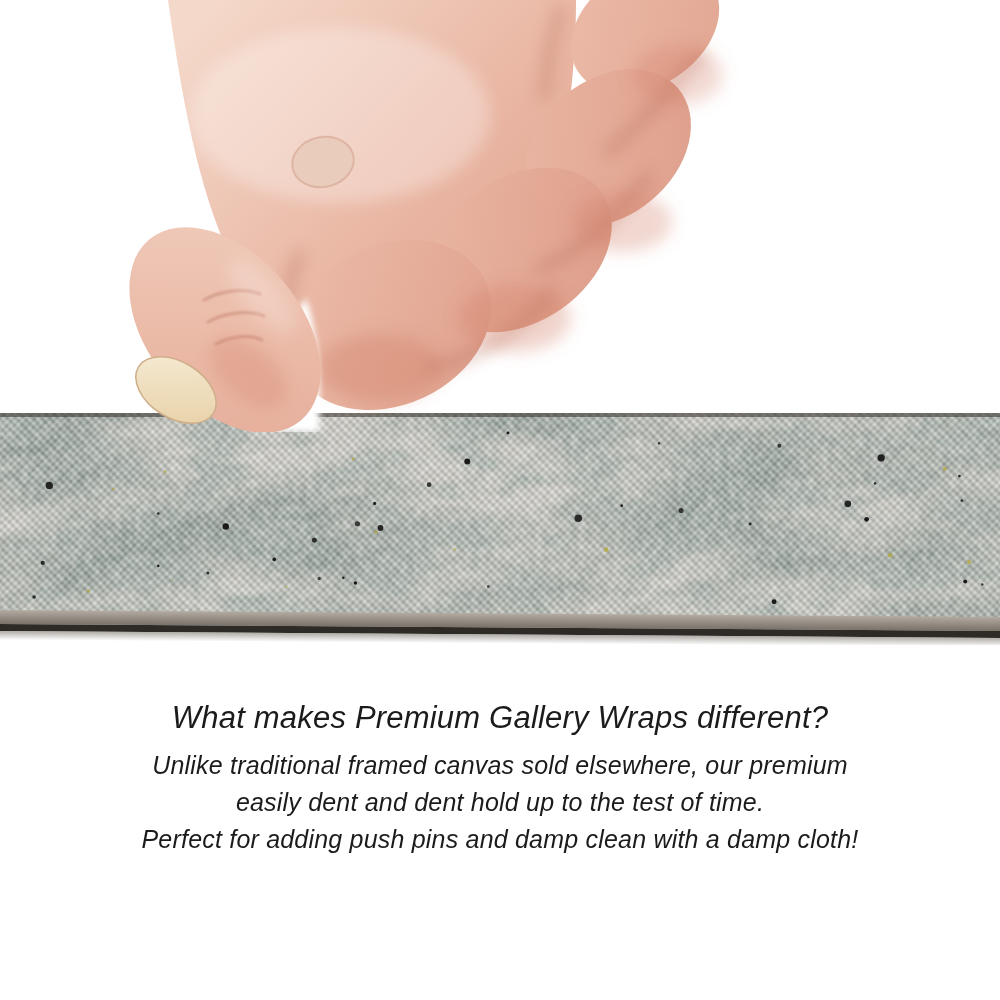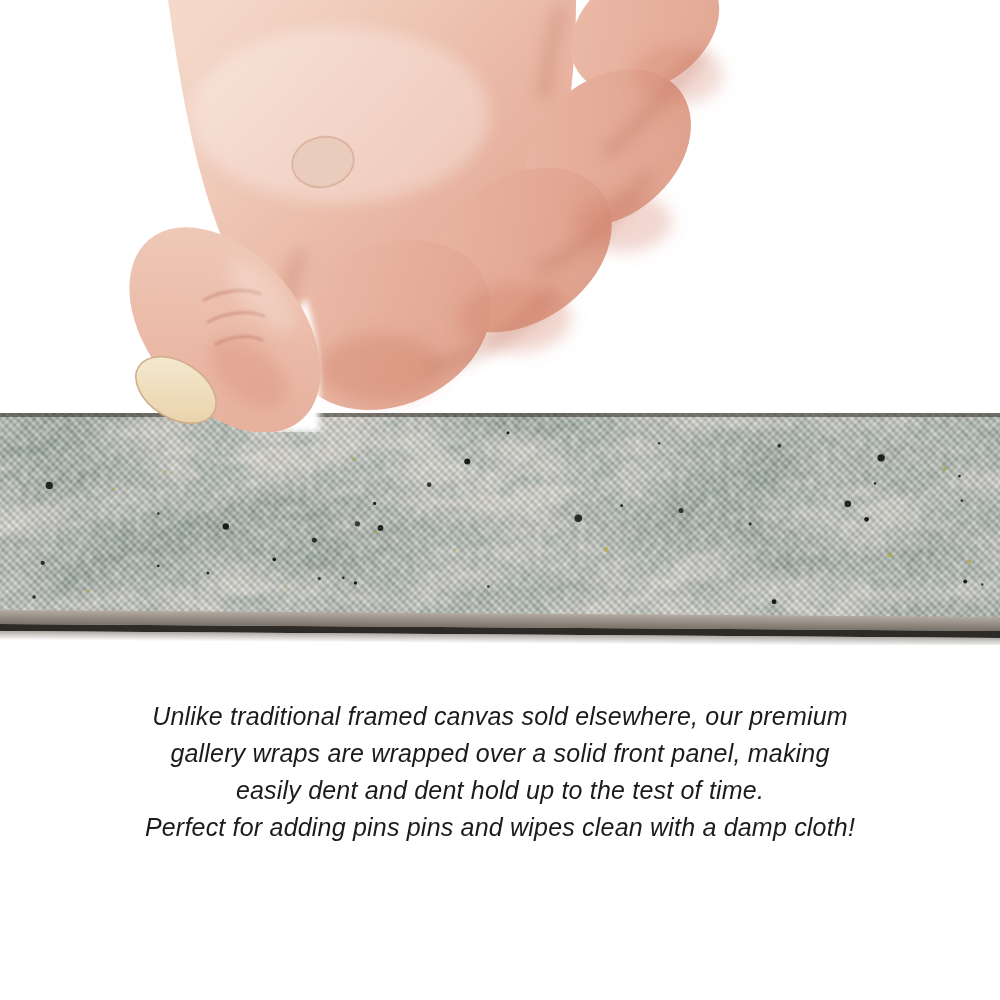--- a/index.html
+++ b/index.html
@@ -189,19 +189,19 @@
 
       <g transform="skewY(0.4)">
         <rect x="0" y="197" width="1000" height="14" fill="url(#bandGrad)"></rect>
         <rect x="0" y="211" width="1000" height="7" fill="#2e2a25"></rect>
         <rect x="0" y="218" width="1000" height="9" fill="url(#fadeGrad)"></rect>
       </g>
     </svg>
   </div>
 
   <div class="info">
+    <div class="title">What makes Premium Gallery Wraps different?</div>
     <div class="body-line">Unlike traditional framed canvas sold elsewhere, our premium</div>
-    <div class="body-line">gallery wraps are wrapped over a solid front panel, making</div>
     <div class="body-line">easily dent and dent hold up to the test of time.</div>
-    <div class="body-line">Perfect for adding pins pins and wipes clean with a damp cloth!</div>
+    <div class="body-line">Perfect for adding push pins and damp clean with a damp cloth!</div>
   </div>
 
 </div>
 
 </body></html>

